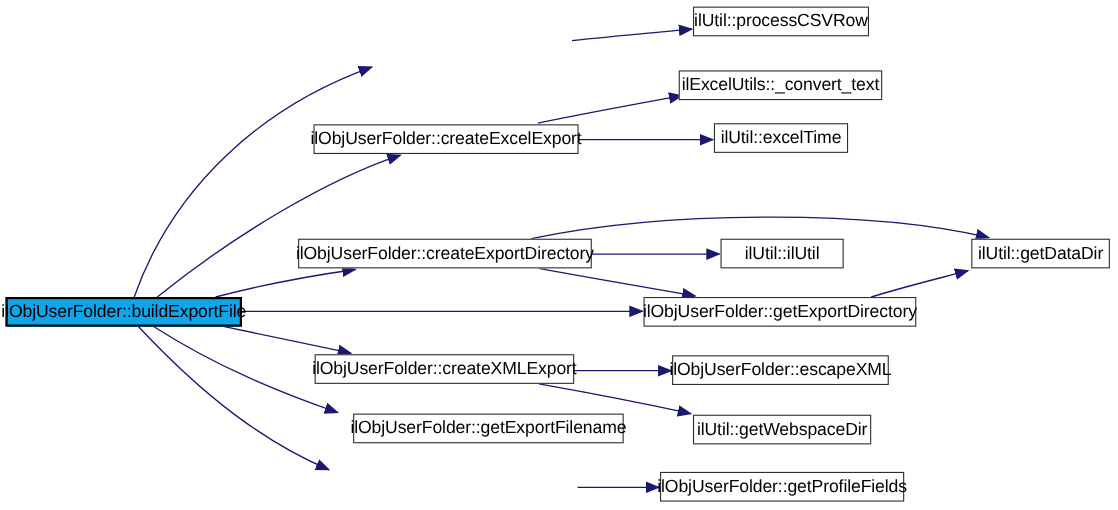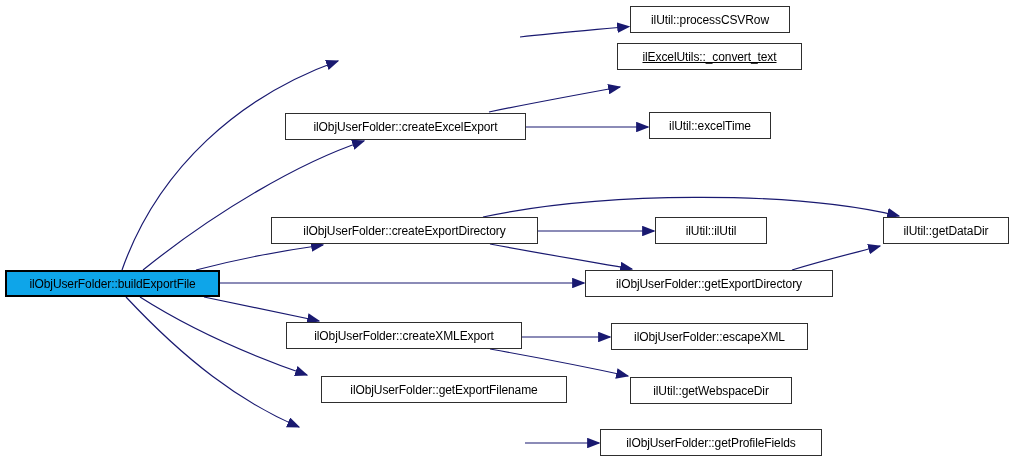--- a/index.html
+++ b/index.html
@@ -29,41 +29,41 @@
     stroke-width: 1.2;
   }
   .node {
     position: absolute;
     box-sizing: border-box;
     background: #ffffff;
     border: 1px solid #2e2e2e;
     display: flex;
     align-items: center;
     justify-content: center;
-    font-size: 12px;
+    font-size: 16px;
     color: #000000;
     white-space: nowrap;
     letter-spacing: -0.1px;
     cursor: pointer;
   }
   .node.root {
     background: #0ea5e9;
     border: 2px solid #000000;
     cursor: default;
   }
   
   #n0  { left: 5px;   top: 270px; width: 215px; height: 27px; }
   #n1  { left: 286px; top: 33px;  width: 234px; height: 27px; }
   #n2  { left: 285px; top: 113px; width: 241px; height: 27px; }
   #n3  { left: 271px; top: 217px; width: 267px; height: 27px; }
   #n4  { left: 286px; top: 322px; width: 236px; height: 27px; }
   #n5  { left: 282px; top: 376px; width: 246px; height: 27px; margin-left: 39px; }
   #n6  { left: 285px; top: 428px; width: 240px; height: 27px; }
   #n7  { left: 630px; top: 6px;   width: 160px; height: 27px; }
-  #n8  { left: 617px; top: 43px;  width: 185px; height: 27px; text-decoration: underline; }
+  #n8  { left: 617px; top: 64px;  width: 185px; height: 27px; }
   #n9  { left: 649px; top: 112px; width: 122px; height: 27px; }
   #n10 { left: 655px; top: 217px; width: 112px; height: 27px; }
   #n11 { left: 585px; top: 270px; width: 248px; height: 27px; }
   #n12 { left: 883px; top: 217px; width: 126px; height: 27px; }
   #n13 { left: 611px; top: 323px; width: 197px; height: 27px; }
   #n14 { left: 630px; top: 377px; width: 162px; height: 27px; }
   #n15 { left: 600px; top: 429px; width: 222px; height: 27px; }
 </style>
 </head>
 <body>

